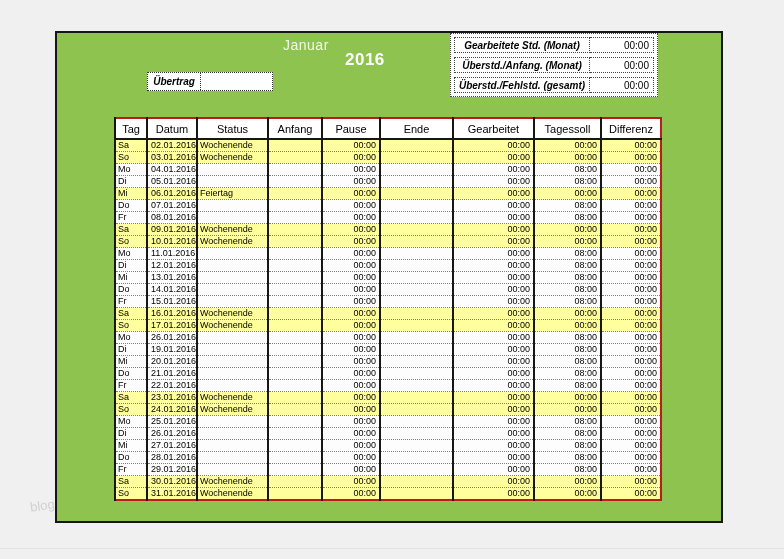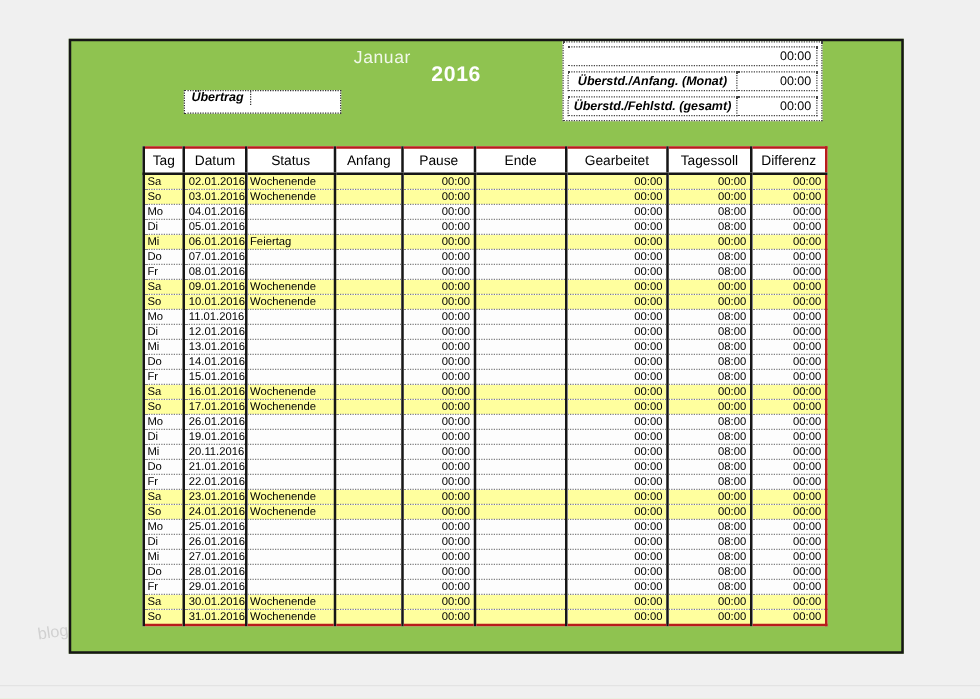--- a/index.html
+++ b/index.html
@@ -28,21 +28,21 @@
   }
   .year{
     position:absolute;left:288px;top:1px;
     font-size:17px;font-weight:bold;color:#fff;letter-spacing:.5px;margin-top:16px;
   }
   
   .carry{
     position:absolute;left:90px;top:39px;
     width:124px;height:17px;
     background:#fff;border:1px dotted #333;
-    display:flex;align-items:stretch;flex-direction:column;
+    display:flex;align-items:stretch;
   }
   .carry-label{
     width:52px;display:flex;align-items:center;justify-content:center;
     font-size:10px;font-weight:bold;font-style:italic;
     border-right:1px dotted #333;
   }
   .carry-value{flex:1;font-size:10px;display:flex;align-items:center;justify-content:flex-end;padding-right:3px;}
   
   .summary{
     position:absolute;left:393px;top:0px;
@@ -109,20 +109,21 @@
     <div class="month">Januar</div>
     <div class="year">2016</div>
 
     <div class="carry">
       <div class="carry-label">Übertrag</div>
       <div class="carry-value"></div>
     </div>
 
     <div class="summary">
         <div class="sum-row">
+          <div class="sum-label">Gearbeitete Std. (Monat)</div>
           <div class="sum-value">00:00</div>
         </div>
         <div class="sum-row">
           <div class="sum-label">Überstd./Anfang. (Monat)</div>
           <div class="sum-value">00:00</div>
         </div>
         <div class="sum-row">
           <div class="sum-label">Überstd./Fehlstd. (gesamt)</div>
           <div class="sum-value">00:00</div>
         </div>
@@ -348,21 +349,21 @@
               <td class="c-status"></td>
               <td class="c-anfang"></td>
               <td class="c-pause">00:00</td>
               <td class="c-ende"></td>
               <td class="c-gearbeitet">00:00</td>
               <td class="c-tagessoll">08:00</td>
               <td class="c-differenz">00:00</td>
             </tr>
             <tr>
               <td class="c-tag">Mi</td>
-              <td class="c-datum">20.11.2016</td>
+              <td class="c-datum">20.01.2016</td>
               <td class="c-status"></td>
               <td class="c-anfang"></td>
               <td class="c-pause">00:00</td>
               <td class="c-ende"></td>
               <td class="c-gearbeitet">00:00</td>
               <td class="c-tagessoll">08:00</td>
               <td class="c-differenz">00:00</td>
             </tr>
             <tr>
               <td class="c-tag">Do</td>

